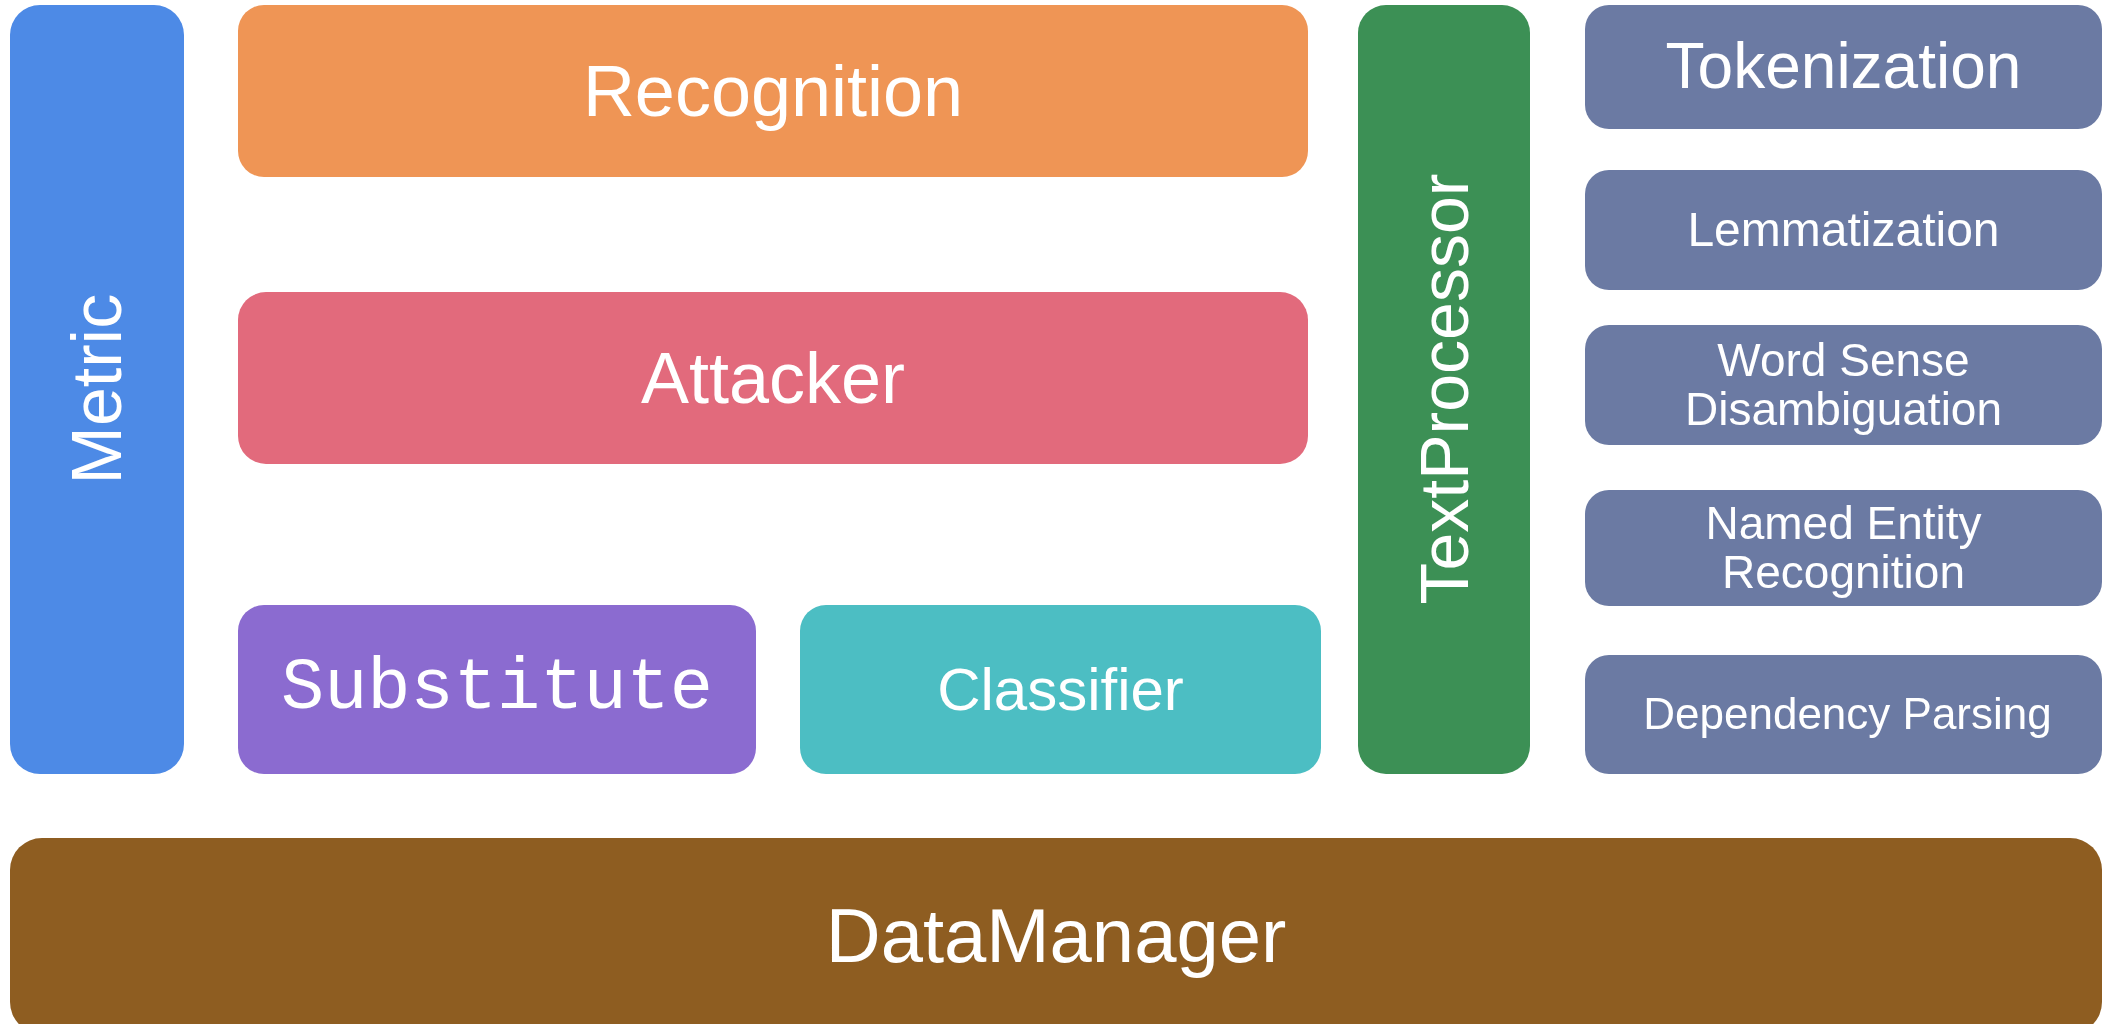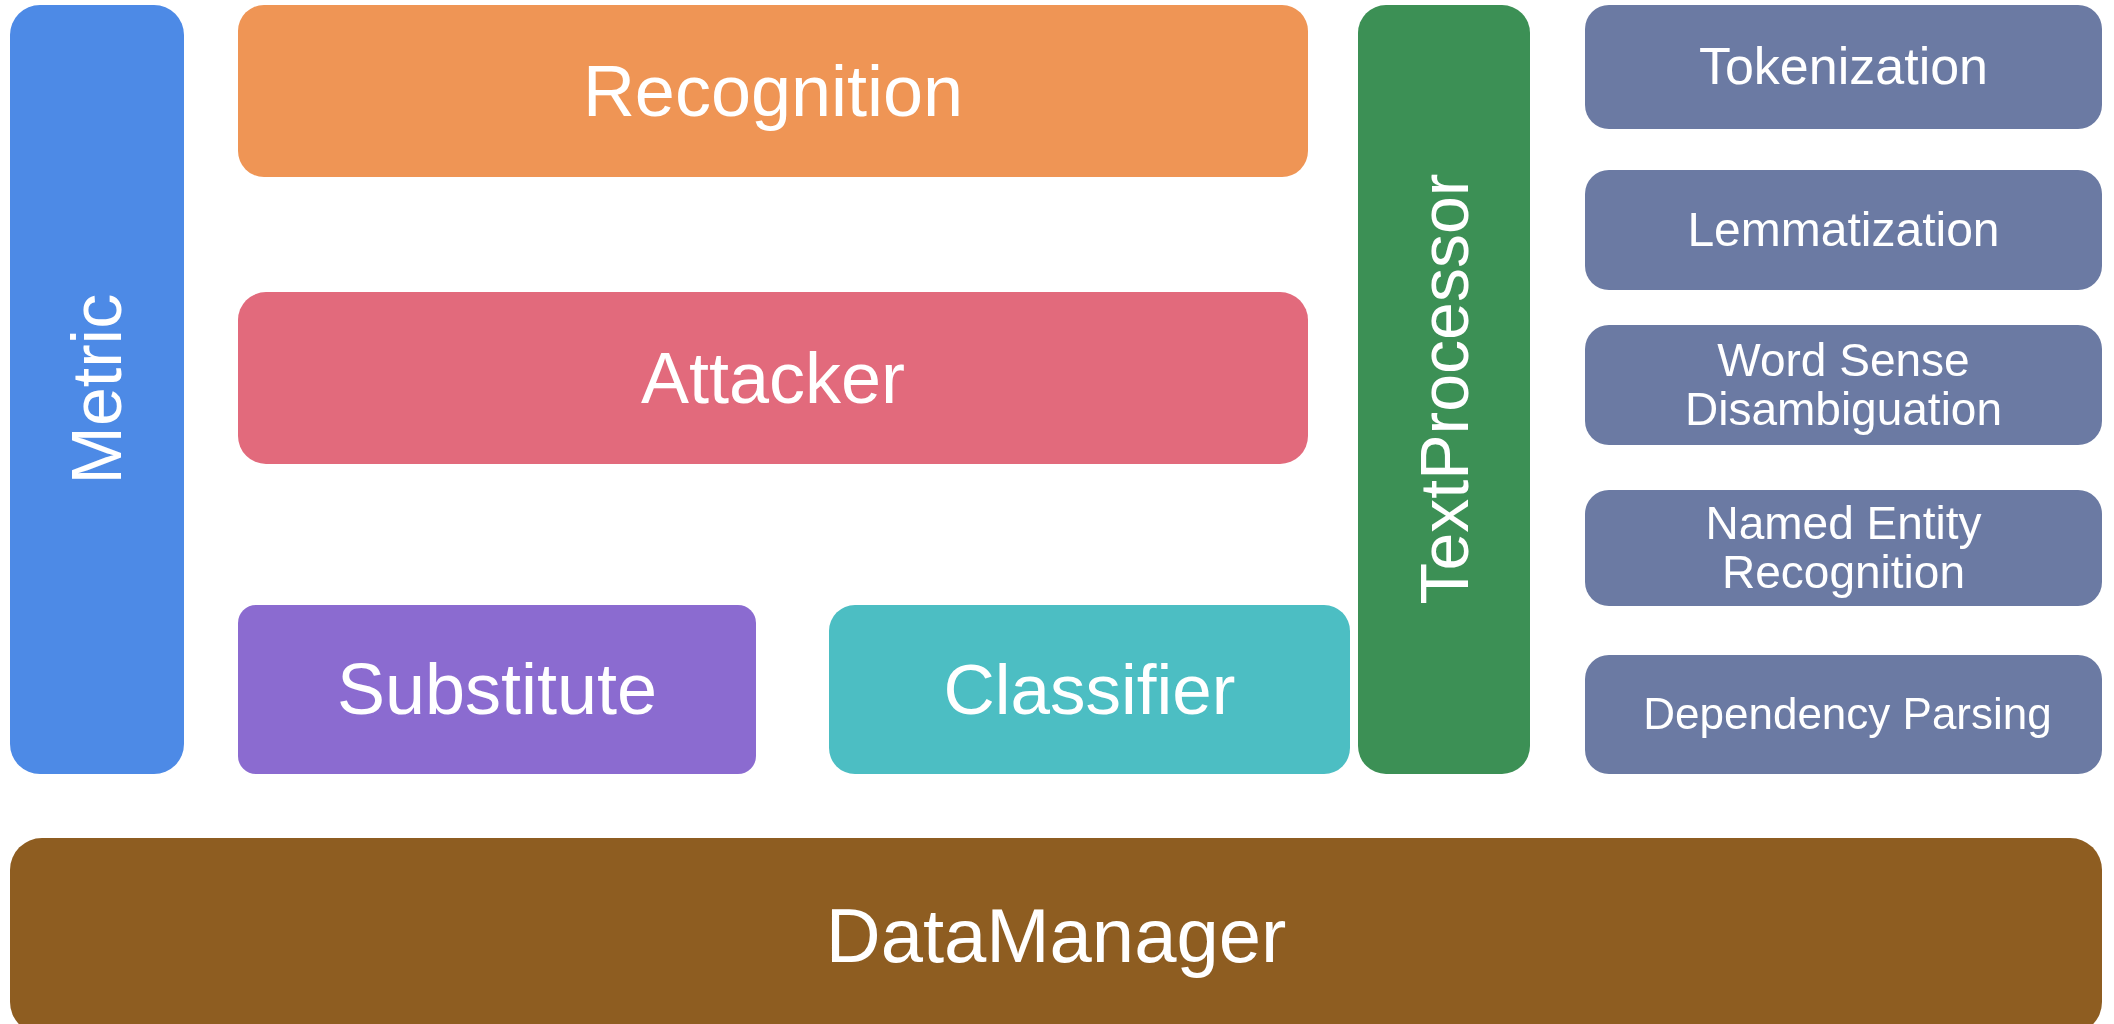--- a/index.html
+++ b/index.html
@@ -70,31 +70,32 @@
     background: #e26a7c;
     border-radius: 28px;
     font-size: 72px;
   }
   .block--substitute {
     left: 238px;
     top: 605px;
     width: 518px;
     height: 169px;
     background: #8b6bd0;
-    border-radius: 18px;
+    border-radius: 26px;
     font-size: 72px;
+    font-family: Liberation Mono, monospace;
   }
   .block--classifier {
-    left: 829px;
+    left: 800px;
     top: 605px;
     width: 521px;
     height: 169px;
     background: #4cbec3;
     border-radius: 26px;
-    font-size: 71px;
+    font-size: 60px;
   }
 
   
   .block--textprocessor {
     left: 1358px;
     top: 5px;
     width: 172px;
     height: 769px;
     background: #3c9055;
     border-radius: 28px;
@@ -106,21 +107,21 @@
     display: block;
   }
 
   
   .block--task {
     left: 1585px;
     width: 517px;
     background: #6b7aa3;
     border-radius: 24px;
   }
-  .task-0 { top: 5px;   height: 124px; font-size: 52px; text-align: center; }
+  .task-0 { top: 5px;   height: 124px; font-size: 64px; text-align: center; }
   .task-1 { top: 170px; height: 120px; font-size: 48px; }
   .task-2 { top: 325px; height: 120px; font-size: 46px; }
   .task-3 { top: 490px; height: 116px; font-size: 46px; }
   .task-4 { top: 655px; height: 119px; font-size: 44px; padding-left: 8px; }
 
   
   .block--datamanager {
     left: 10px;
     top: 838px;
     width: 2092px;

